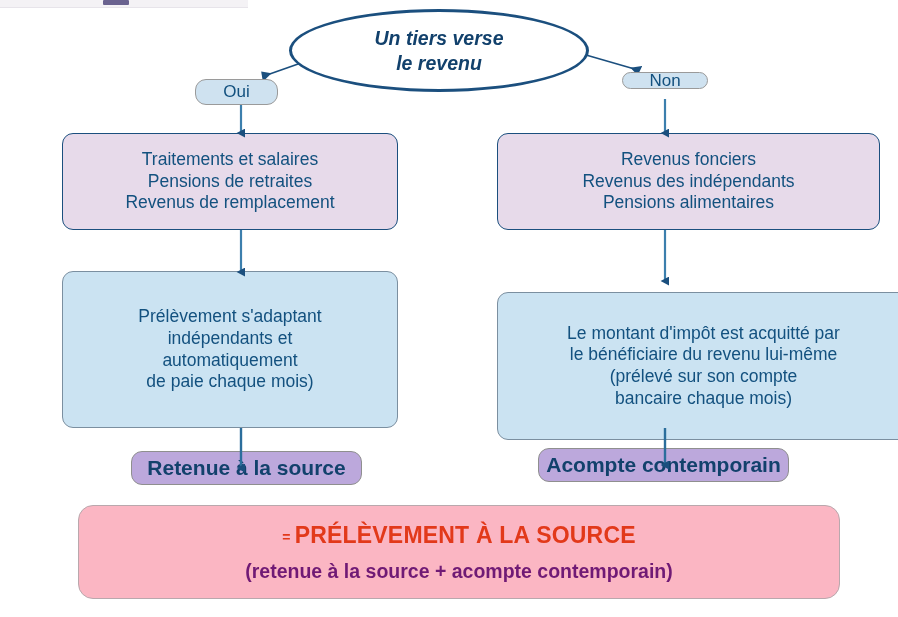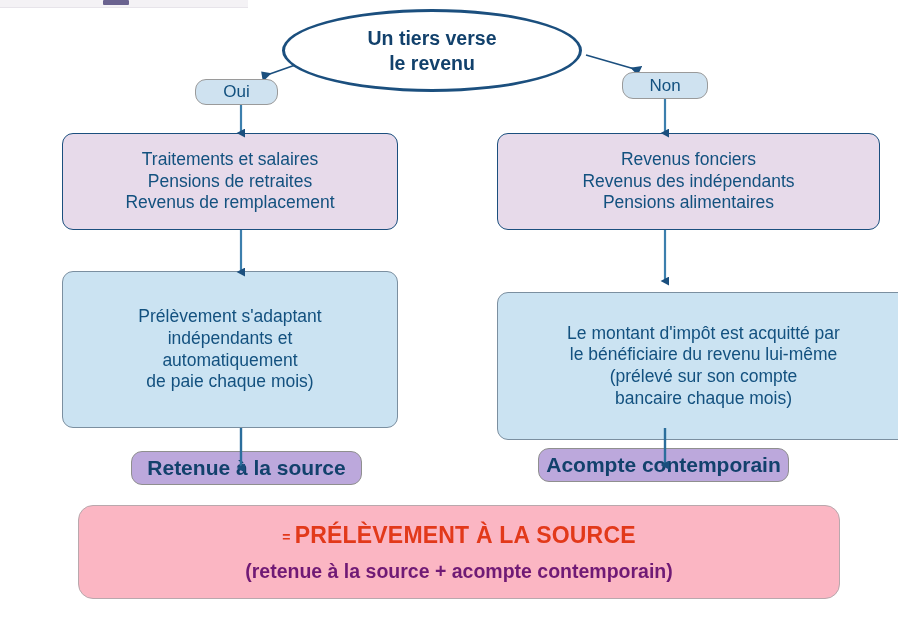--- a/index.html
+++ b/index.html
@@ -40,42 +40,43 @@
   #top-artifact-chip {
     position: absolute;
     left: 103px; top: 0;
     width: 26px; height: 5px;
     background: #6a628f;
     border-radius: 1px;
   }
 
   
   #decision-ellipse {
-    left: 282px; top: 9px;
+    left: 289px; top: 9px;
     width: 300px; height: 83px;
     border: 3px solid #1b4f7e;
     border-radius: 50%;
     background: #ffffff;
     font-size: 19.5px;
     font-weight: bold;
     color: #12416c;
     z-index: 5;
+    font-style: italic;
   }
   #decision-ellipse .lines { padding: 0 14px; }
 
   
   .branch-label {
     background: #cfe2f0;
     border: 1px solid #9a9a9a;
     font-size: 17px;
     color: #13517f;
     z-index: 6;
   }
   #branch-oui { left: 195px; top: 79px; width: 83px; height: 26px; }
-  #branch-non { left: 622px; top: 72px; width: 86px; height: 27px; }
+  #branch-non { left: 622px; top: 72px; width: 86px; height: 17px; }
 
   
   .lavender-box {
     background: #e7daea;
     border: 1px solid #1b4f7e;
     font-size: 17.5px;
     color: #13517f;
   }
   #income-left  { left: 62px;  top: 133px; width: 336px; height: 97px; }
   #income-right { left: 497px; top: 133px; width: 383px; height: 97px; justify-content: center; }

